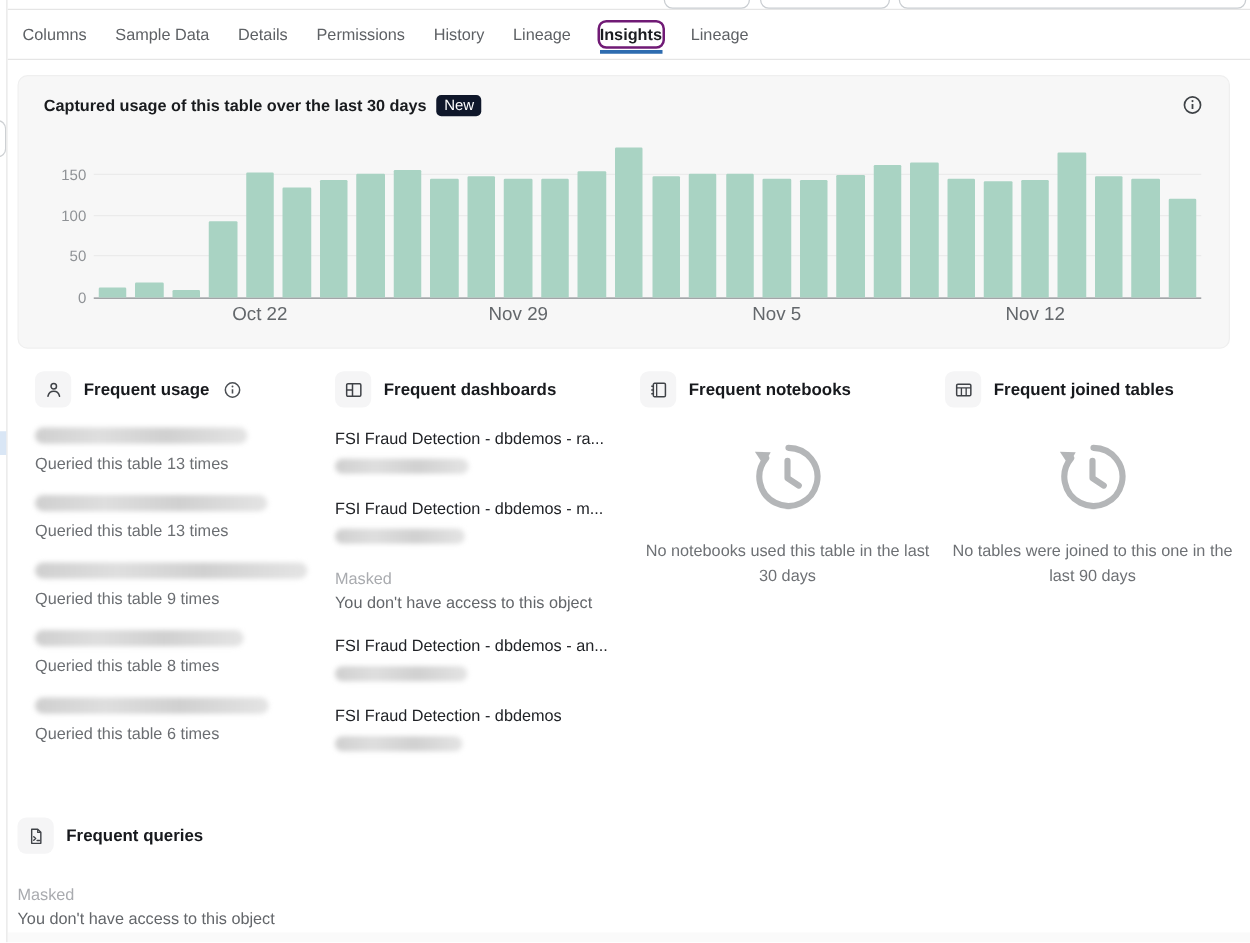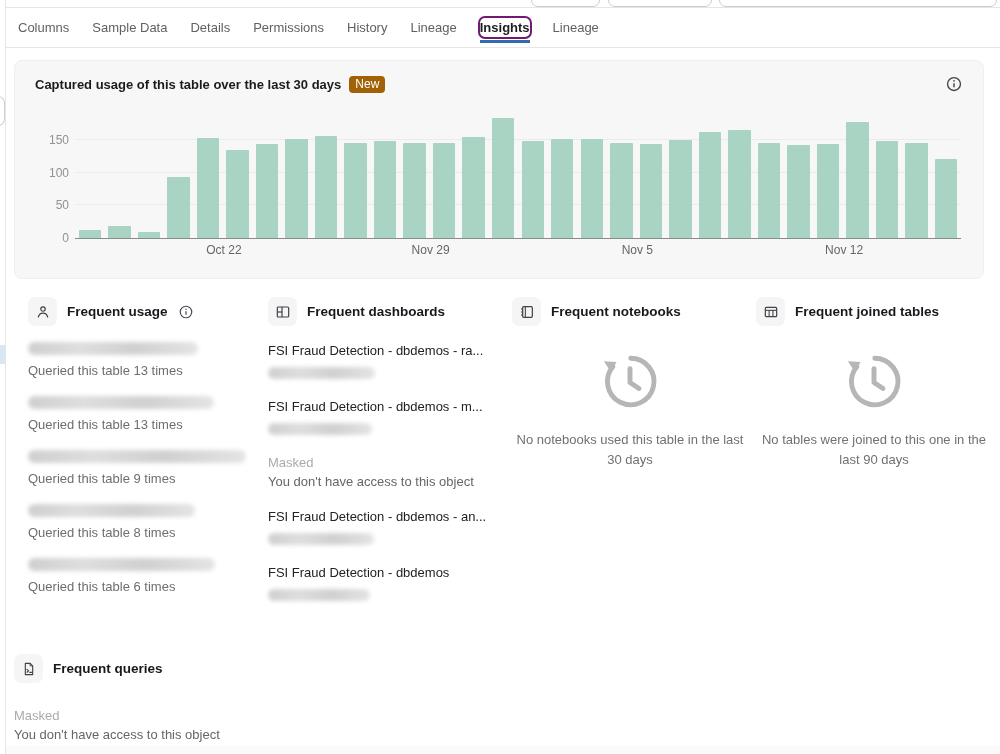--- a/index.html
+++ b/index.html
@@ -32,33 +32,33 @@
   .tab.active .tab-label { color:#1b1d21; font-weight:bold; border:2px solid #701a75;
     border-radius:7px; padding:2px 0; margin:0 -2px; position:relative; }
   .tab.active .tab-label::after { content:""; position:absolute; left:0; right:0; bottom:-6px;
     height:3px; background:#2e6cb0; }
 
   
   .usage-panel { margin:12px 16px 0 8px; width:970px; height:219px; background:#f7f7f7;
     border:1px solid #efefef; border-radius:8px; padding:14px 20px 14px; position:relative; }
   .panel-head { display:flex; align-items:center; }
   .panel-title { font-size:13px; font-weight:bold; color:#191b1e; }
-  .new-badge { margin-left:8px; background:#a16207; color:#fff; font-size:12px;
+  .new-badge { margin-left:8px; background:#0f172a; color:#fff; font-size:12px;
     padding:2px 6px 3px; border-radius:4px; line-height:1; }
   .panel-info { margin-left:auto; color:#3f4347; display:flex; cursor:pointer; }
 
   .chart-wrap { margin-top:24px; margin-left:40px; margin-right:2px; position:relative; }
   .plot { height:122px; border-bottom:1.4px solid #888b8f; position:relative; }
   .gridline { position:absolute; left:0; right:0; height:1px; background:#ebebeb; }
   .ytick { position:absolute; left:-44px; width:38px; text-align:right; font-size:12px; color:#8f9296; }
   .bars { position:absolute; left:0; right:0; top:0; bottom:0; display:flex; align-items:flex-end; }
   .slot { flex:1 1 0; display:flex; justify-content:center; align-items:flex-end; height:100%; }
   .bar { width:76%; border-radius:1px 1px 0 0; }
   .xlabels { position:relative; height:18px; margin-top:4px; }
-  .xlabel { position:absolute; top:0; transform:translateX(-50%); font-size:12px; color:#63676b; white-space:nowrap;margin-left:16px; }
+  .xlabel { position:absolute; top:0; transform:translateX(-50%); font-size:15px; color:#63676b; white-space:nowrap; }
 
   
   .sections { display:grid; grid-template-columns:240px 244px 244px 232px; margin:18px 0 0 22px; }
   .sec-head { display:flex; align-items:center; gap:10px; margin-bottom:16px; }
   .icon-box { width:29px; height:29px; background:#f5f5f6; border-radius:7px; flex:0 0 auto;
     display:flex; align-items:center; justify-content:center; color:#3f4247; }
   .sec-title { font-size:13.5px; font-weight:bold; color:#17191d; }
   .sec-info { color:#4b4f54; display:flex; cursor:pointer; }
 
   .masked-bar { height:13px; border-radius:7px; filter:blur(2.1px);

